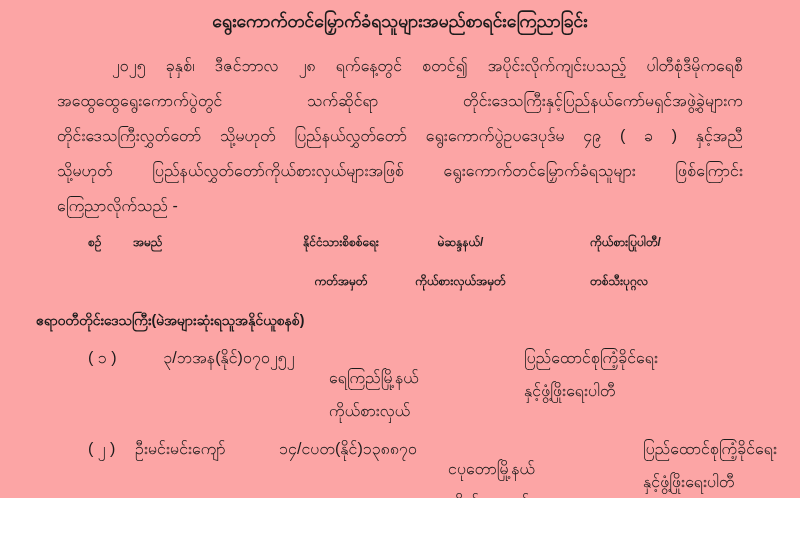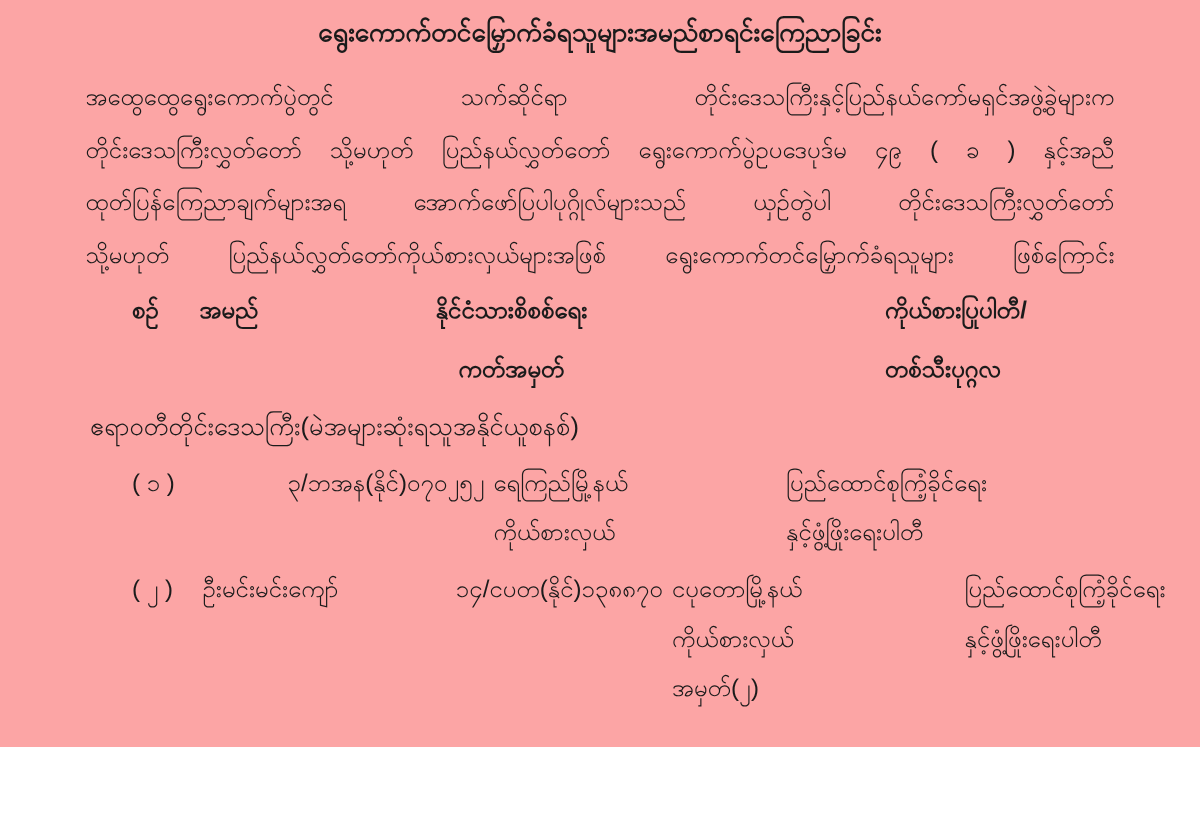--- a/index.html
+++ b/index.html
@@ -35,76 +35,81 @@
   .pline {
     line-height: 35px;
     text-align: justify;
   }
   .pline.jl { text-align-last: justify; }
   .pline.indent { text-indent: 55px; }
 
   .thead {
     position: relative;
     height: 76px;
-    font-size: 16px;
+    font-size: 12px;
     font-weight: 700;
   }
   .hc { position: absolute; top: 0; }
   .hc .hline { line-height: 39px; }
   .hc1 { left: 88px; }
   .hc2 { left: 133px; }
   .hc3 { left: 243px; width: 196px; text-align: center; }
   .hc4 { left: 378px; width: 165px; text-align: center; }
   .hc5 { left: 590px; width: 164px; }
 
   .section {
-    margin: 6px 0 0 60px;
-    font-size: 17px;
-    font-weight: 400;
+    margin: 6px 0 0 36px;
+    font-size: 14px;
+    font-weight: 700;
     line-height: 30px;
   }
 
   .trow {
     display: flex;
     align-items: flex-start;
     font-size: 16px;
   }
   .trow .c { line-height: 33px; }
   .trow.r1 { margin-top: 6px; }
   .trow.r2 { margin-top: 5px; }
   .c-no   { margin-left: 88px; width: 47px; }
   .c-name { width: 119px; }
-  .c-nrc  { width: 188px; text-align: right; }
-  .c-cons { width: 195px; padding-left: 6px; box-sizing: border-box; }
+  .c-nrc  { width: 188px; text-align: center; }
+  .c-cons { width: 195px; padding-left: 6px; box-sizing: border-box; margin-top: 20px; }
   .c-party { padding-left: 6px; }
 </style>
 </head>
 <body>
 
 <div class="page">
 
   <h1 class="title">ရွေးကောက်တင်မြှောက်ခံရသူများအမည်စာရင်းကြေညာခြင်း</h1>
 
   <div class="para">
+    <div class="pline jl indent">၂၀၂၅ ခုနှစ်၊ ဒီဇင်ဘာလ ၂၈ ရက်နေ့တွင် စတင်၍ အပိုင်းလိုက်ကျင်းပသည့် ပါတီစုံဒီမိုကရေစီ</div>
     <div class="pline jl">အထွေထွေရွေးကောက်ပွဲတွင် သက်ဆိုင်ရာ တိုင်းဒေသကြီးနှင့်ပြည်နယ်ကော်မရှင်အဖွဲ့ခွဲများက</div>
     <div class="pline jl">တိုင်းဒေသကြီးလွှတ်တော် သို့မဟုတ် ပြည်နယ်လွှတ်တော် ရွေးကောက်ပွဲဥပဒေပုဒ်မ ၄၉ ( ခ ) နှင့်အညီ</div>
-    <div class="pline jl">ထုတ်ပြန်ကြေညာချက်များအရ အောက်ဖော်ပြပါပုဂ္ဂိုလ်များသည် ယှဉ်တွဲပါ တိုင်းဒေသကြီးလွှတ်တော်</div>
     <div class="pline jl">သို့မဟုတ် ပြည်နယ်လွှတ်တော်ကိုယ်စားလှယ်များအဖြစ် ရွေးကောက်တင်မြှောက်ခံရသူများ ဖြစ်ကြောင်း</div>
+    <div class="pline">ကြေညာလိုက်သည် -</div>
   </div>
 
   <div class="thead">
     <div class="hc hc1">
       <div class="hline">စဉ်</div>
     </div>
     <div class="hc hc2">
       <div class="hline">အမည်</div>
     </div>
     <div class="hc hc3">
       <div class="hline">နိုင်ငံသားစိစစ်ရေး</div>
       <div class="hline">ကတ်အမှတ်</div>
+    </div>
+    <div class="hc hc4">
+      <div class="hline">မဲဆန္ဒနယ်/</div>
+      <div class="hline">ကိုယ်စားလှယ်အမှတ်</div>
     </div>
     <div class="hc hc5">
       <div class="hline">ကိုယ်စားပြုပါတီ/</div>
       <div class="hline">တစ်သီးပုဂ္ဂလ</div>
     </div>
   </div>
 
   <div class="section">ဧရာဝတီတိုင်းဒေသကြီး(မဲအများဆုံးရသူအနိုင်ယူစနစ်)</div>
 
   <div class="trow r1">

